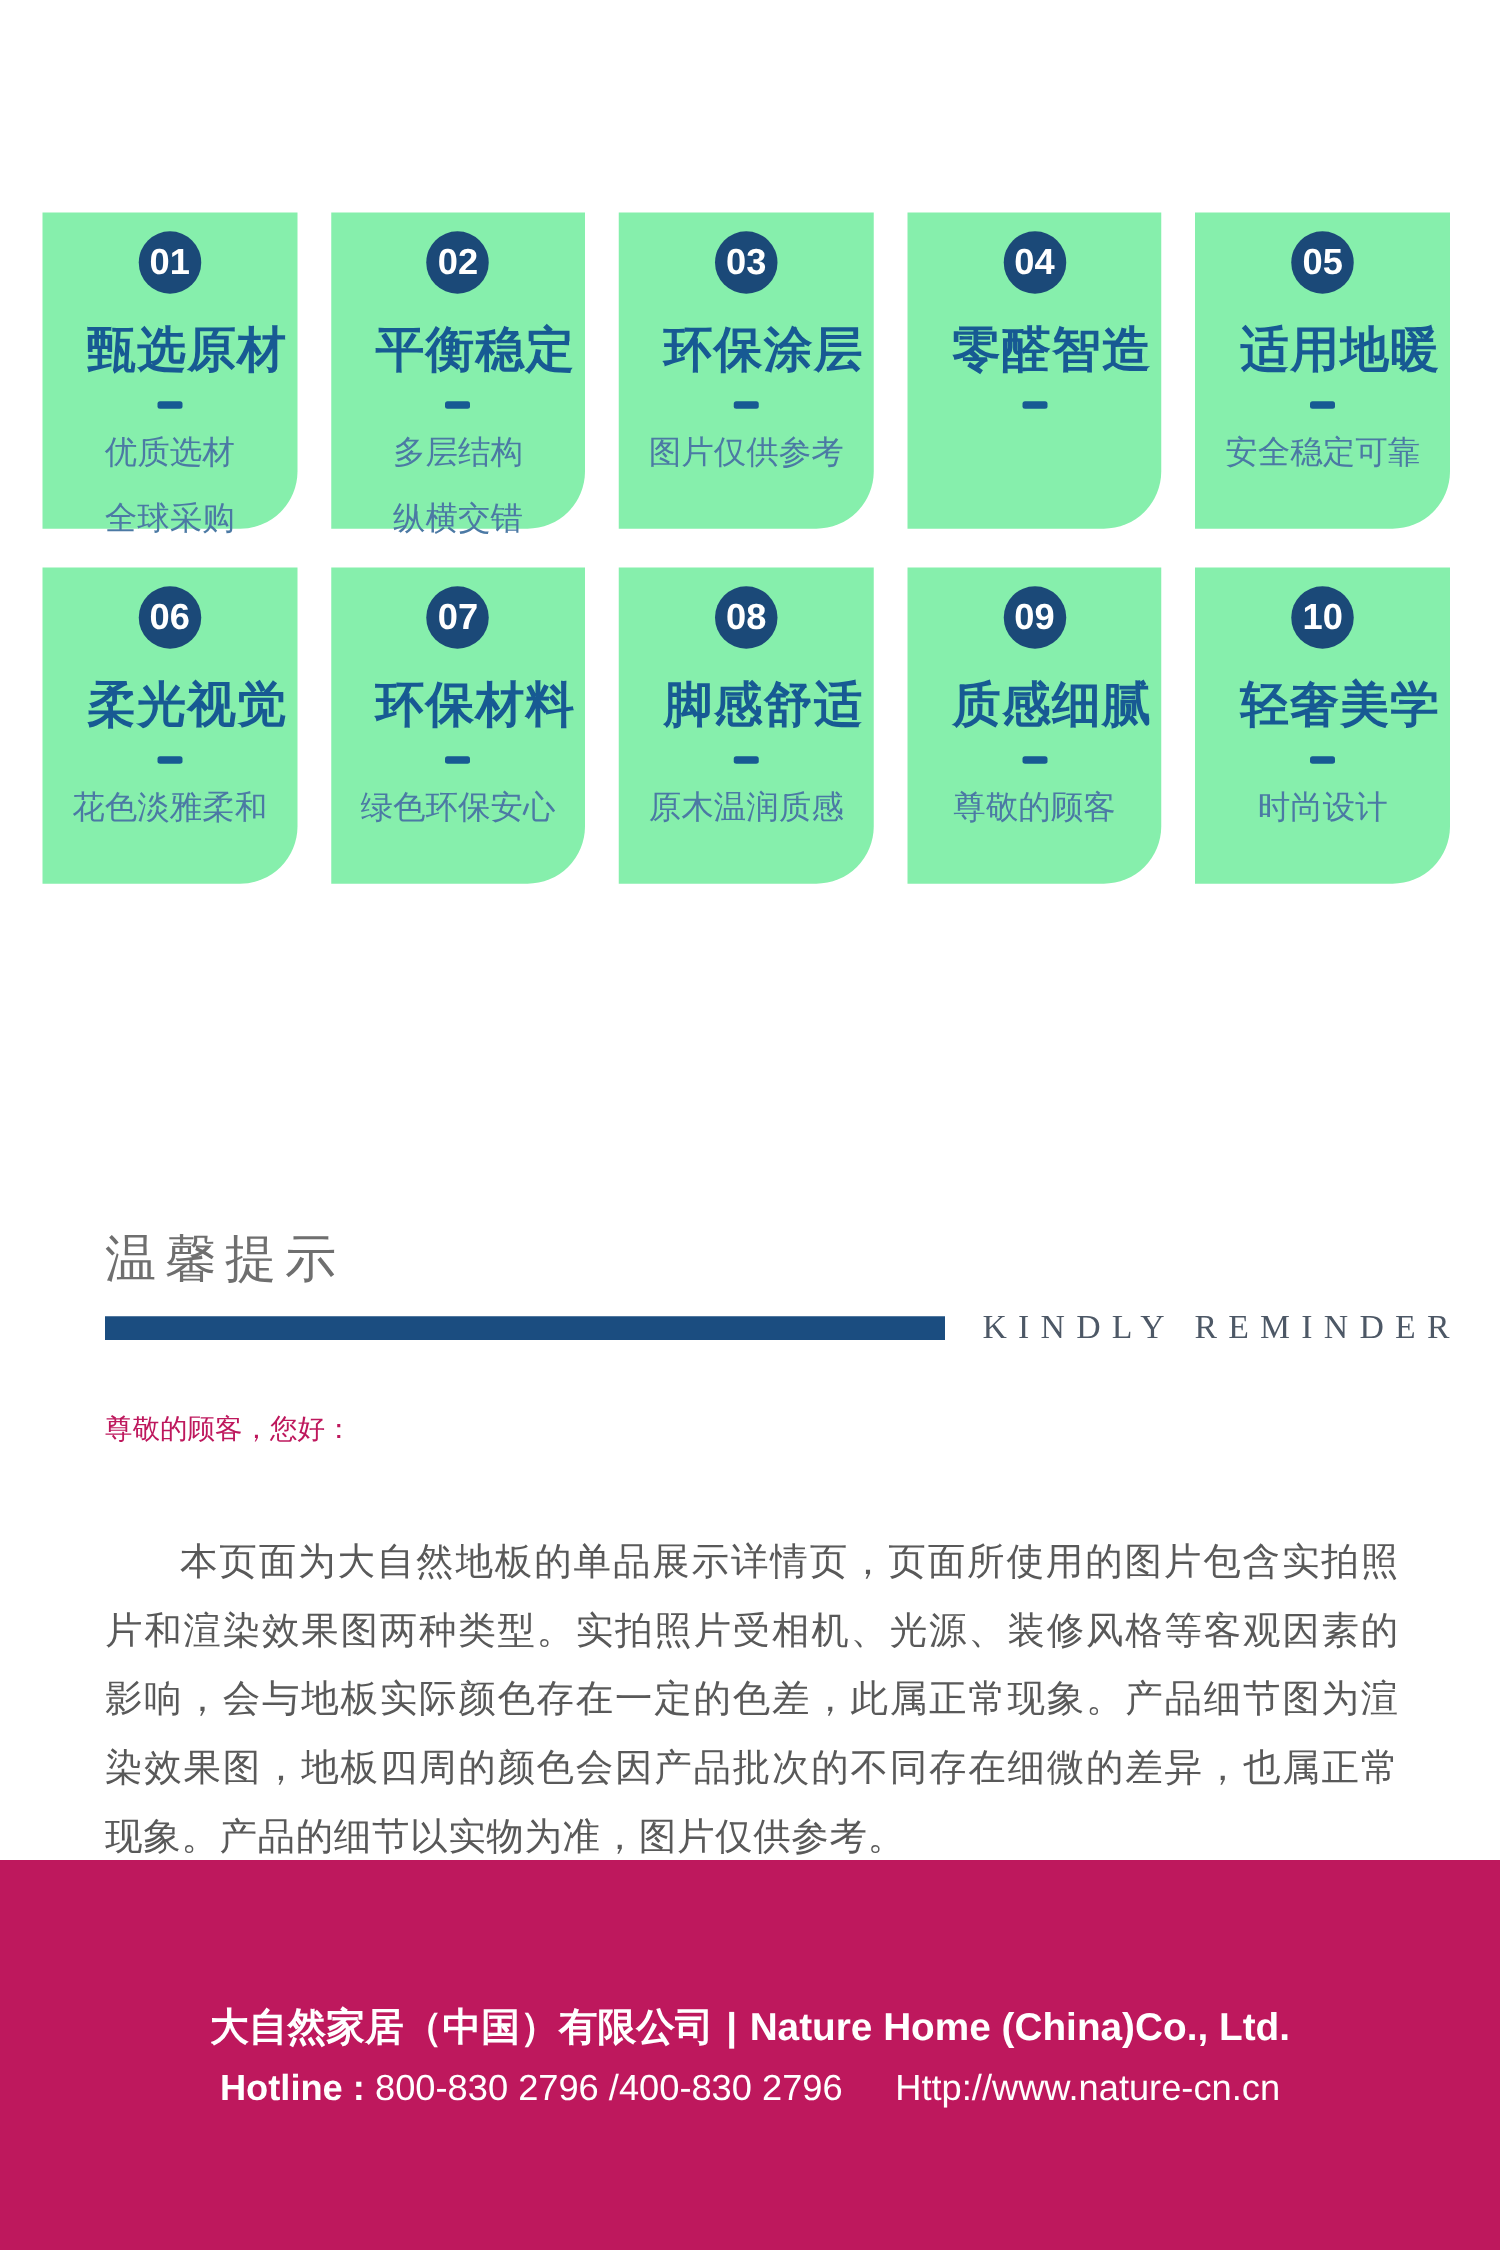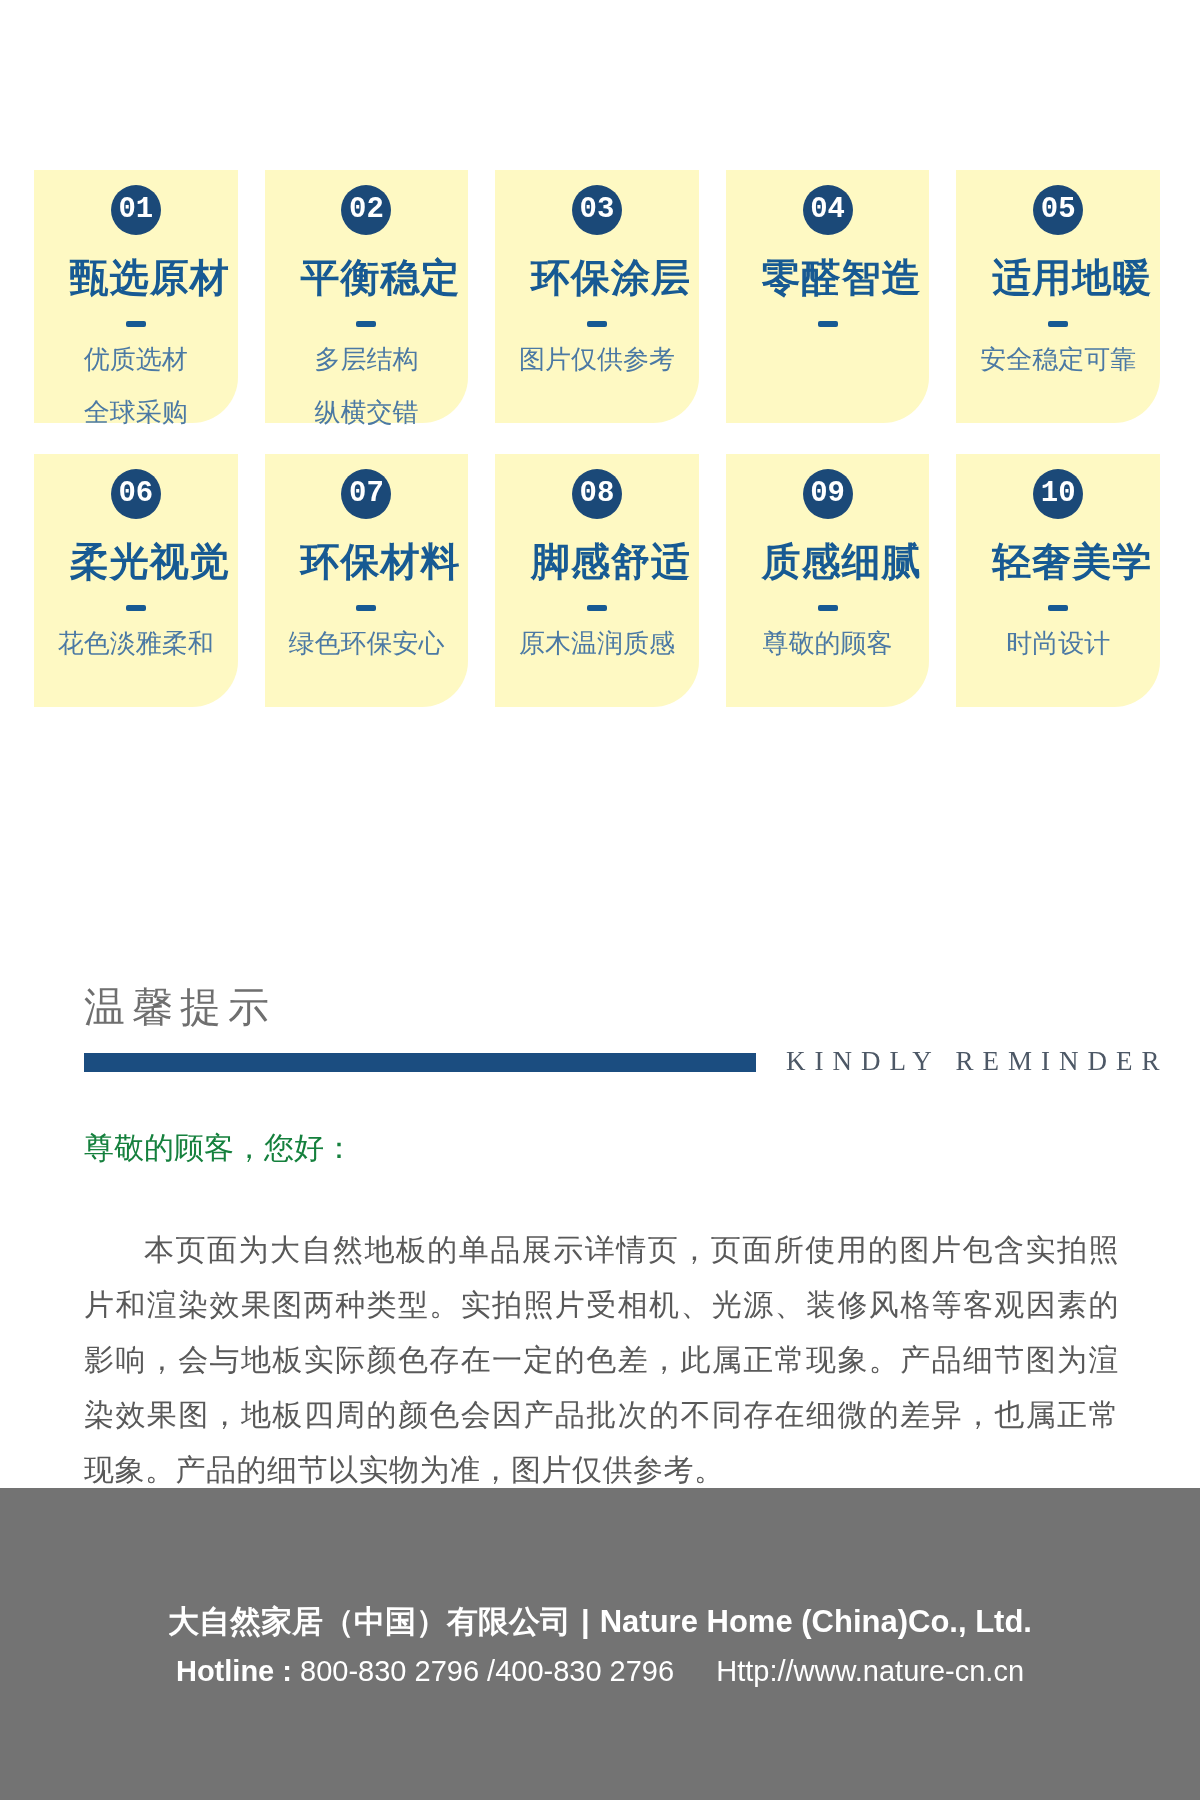--- a/index.html
+++ b/index.html
@@ -19,24 +19,23 @@
     left: 34px;
     width: 1126px;
     height: 253px;
     display: flex;
     gap: 27px;
   }
   .row1 { top: 170px; }
   .row2 { top: 454px; }
   .card {
     flex: 1;
-    background: #fef9c3;
+    background: #86efac;
     border-radius: 0 0 46px 0;
     text-align: center;
-    font-family: Liberation Mono, monospace;
   }
   .badge {
     width: 50px;
     height: 50px;
     margin: 15px auto 0;
     border-radius: 50%;
     background: #1b4978;
     color: #ffffff;
     font-weight: bold;
     font-size: 29px;
@@ -90,22 +89,22 @@
     color: #4d5866;
     white-space: nowrap;
   }
 
   
   .greeting {
     position: absolute;
     left: 84px;
     top: 1128px;
     margin: 0;
-    font-size: 30px;
-    color: #15803d;
+    font-size: 22px;
+    color: #be185d;
   }
   .notice {
     position: absolute;
     left: 84px;
     top: 1222px;
     width: 1035px;
     margin: 0;
     font-size: 30px;
     line-height: 55px;
     color: #595959;
@@ -114,21 +113,21 @@
     letter-spacing: 0.5px;
   }
 
   
   .footer {
     position: absolute;
     left: 0;
     top: 1488px;
     width: 1200px;
     height: 312px;
-    background: #737373;
+    background: #be185d;
     color: #ffffff;
     display: flex;
     flex-direction: column;
     align-items: center;
     justify-content: center;
     gap: 12px;
   }
   .footer-line1 { font-size: 31px; font-weight: bold; white-space: nowrap; }
   .footer-line1 .divider { margin: 0 10px; }
   .footer-line2 { font-size: 29px; white-space: nowrap; }

